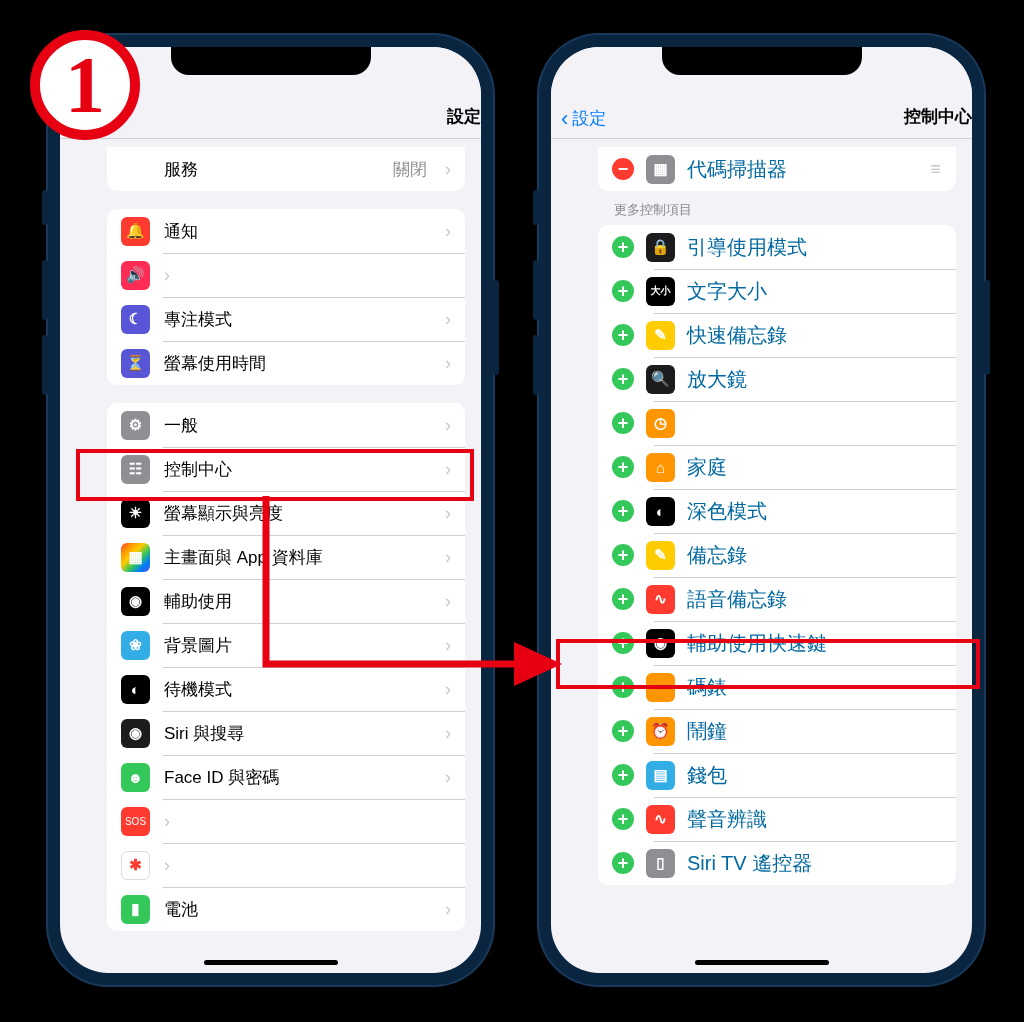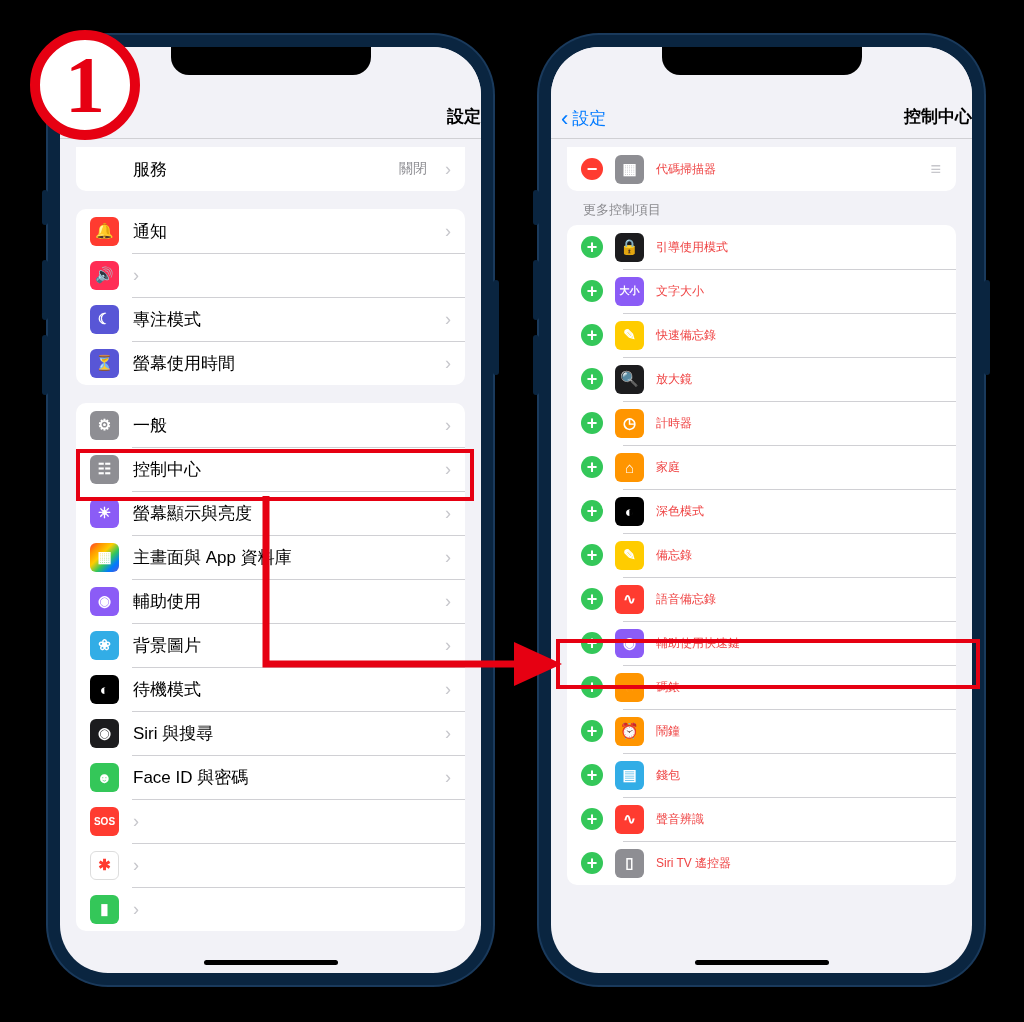--- a/index.html
+++ b/index.html
@@ -44,35 +44,35 @@
     border-bottom: 0.5px solid #d0d0d4;
   }
   .header-title { font-size: 17px; font-weight: 600; color: #000; }
   .back-btn {
     position: absolute; left: 10px; bottom: 8px;
     display: flex; align-items: center; gap: 4px;
     color: #007aff; font-size: 17px;
   }
   .chevron-back { font-size: 22px; line-height: 1; color: #007aff; }
 
-  .content { padding: 0 16px; }
+  .content { padding: 0 16px; margin-left: 31px; }
 
   .group { background: #fff; border-radius: 10px; margin-top: 18px; overflow: hidden; }
   .group.first-partial { margin-top: 8px; border-top-left-radius: 0; border-top-right-radius: 0; }
 
   .row {
     display: flex; align-items: center; height: 44px;
     padding: 0 14px; position: relative; gap: 14px;
   }
   .row + .row::before {
     content: ""; position: absolute; top: 0; left: 56px; right: 0;
     height: 0.5px; background: #d0d0d4;
   }
   .row .label { flex: 1; font-size: 17px; color: #000; }
-  .row .value { font-size: 14px; color: #8e8e93; margin-right: 4px; }
+  .row .value { font-size: 17px; color: #8e8e93; margin-right: 4px; }
   .row .chev { color: #c7c7cc; font-size: 18px; }
 
   .icon {
     width: 29px; height: 29px; border-radius: 6px; flex-shrink: 0;
     display: flex; align-items: center; justify-content: center;
     color: #fff; font-size: 15px; font-weight: bold;
   }
 
   .action-btn {
     width: 22px; height: 22px; border-radius: 50%; flex-shrink: 0;
@@ -88,21 +88,21 @@
   }
 
   .cc-row {
     display: flex; align-items: center; height: 44px;
     padding: 0 14px; position: relative; gap: 12px;
   }
   .cc-row + .cc-row::before {
     content: ""; position: absolute; top: 0; left: 56px; right: 0;
     height: 0.5px; background: #d0d0d4;
   }
-  .cc-row .label { flex: 1; font-size: 12px; color: #ef4444; }
+  .cc-row .label { flex: 1; font-size: 20px; color: #0369a1; }
 
   .home-ind {
     position: absolute; bottom: 8px; left: 50%; transform: translateX(-50%);
     width: 134px; height: 5px; background: #000; border-radius: 3px;
   }
 
   
   .badge-circle {
     position: absolute; top: 30px; left: 30px; width: 110px; height: 110px;
     background: #fff; border: 10px solid #e60012; border-radius: 50%;
@@ -115,21 +115,21 @@
     position: absolute; border: 4px solid #e60012; z-index: 40; pointer-events: none;
   }
 
   .arrow {
     position: absolute; z-index: 40; pointer-events: none;
   }
 
   
   .ic-red{background:#ff3b30;}
   .ic-purple{background:#5856d6;}
-  .ic-gray{background:#8e8e93;} .ic-blue{background:#8b5cf6;text-align:right;}
+  .ic-gray{background:#8e8e93;} .ic-blue{background:#000000;text-align:right;}
   .ic-multi{background:linear-gradient(135deg,#ff3b30,#ff9500,#ffcc00,#34c759,#007aff,#5856d6);}
   .ic-black{background:#000;} .ic-dark{background:#1c1c1e;}
   .ic-green{background:#34c759;} .ic-orange{background:#ff9500;}
   .ic-white{background:#fff; color:#ff3b30; border:0.5px solid #ddd;}
   .ic-pink{background:#ff2d55;} .ic-yellow{background:#ffcc00;}
   .ic-teal{background:#32ade6;}
 </style>
 </head>
 <body>
 
@@ -216,29 +216,30 @@
             <span class="icon ic-dark">◉</span>
             <span class="label">Siri 與搜尋</span>
             <span class="chev">›</span>
           </div>
           <div class="row">
             <span class="icon ic-green">☻</span>
             <span class="label">Face ID 與密碼</span>
             <span class="chev">›</span>
           </div>
           <div class="row">
-            <span class="icon ic-red" style="font-size: 10px; font-weight: bold;">SOS</span>
+            <span class="icon ic-red" style="font-size: 10px; font-weight: normal;">SOS</span>
             <span class="chev">›</span>
           </div>
           <div class="row">
             <span class="icon ic-white">✱</span>
             <span class="chev">›</span>
           </div>
           <div class="row">
             <span class="icon ic-green">▮</span>
+            <span class="label">電池</span>
             <span class="chev">›</span>
           </div>
         </div>
     </div>
 
     <div class="home-ind"></div>
   </div>
 </div>
 
 <div class="phone right">
@@ -286,21 +287,20 @@
             <span class="label">快速備忘錄</span>
           </div>
           <div class="cc-row">
             <span class="action-btn action-add">+</span>
             <span class="icon ic-dark">🔍</span>
             <span class="label">放大鏡</span>
           </div>
           <div class="cc-row">
             <span class="action-btn action-add">+</span>
             <span class="icon ic-orange">◷</span>
-            <span class="label">計時器</span>
           </div>
           <div class="cc-row">
             <span class="action-btn action-add">+</span>
             <span class="icon ic-orange">⌂</span>
             <span class="label">家庭</span>
           </div>
           <div class="cc-row">
             <span class="action-btn action-add">+</span>
             <span class="icon ic-black">◐</span>
             <span class="label">深色模式</span>

